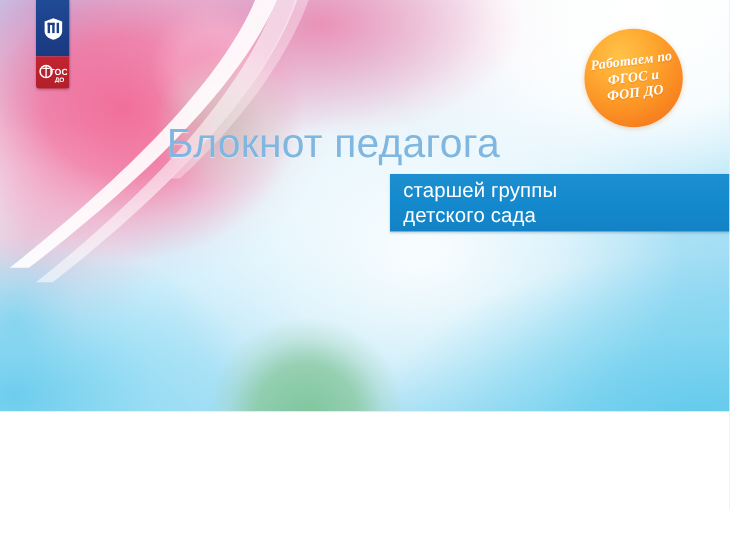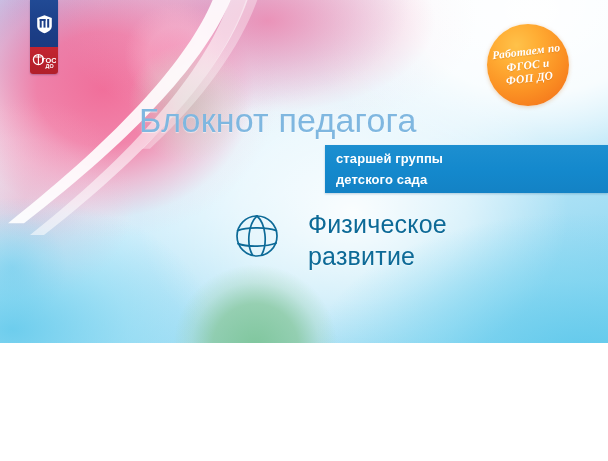--- a/index.html
+++ b/index.html
@@ -251,23 +251,23 @@
     width: 283px;
     height: 48px;
     background: linear-gradient(180deg, #1d8fd0 0%, #1489cd 50%, #1382c5 100%);
     box-shadow: 0 1px 2px rgba(10,70,120,0.25);
   }
   .blue-band-text {
     position: absolute;
     left: 11px;
     top: 4px;
     color: #ffffff;
-    font-size: 13px;
+    font-size: 17px;
     line-height: 20.5px;
-    font-weight: 700;
+    font-weight: 400;
     letter-spacing: 0.1px;
     white-space: pre-line;
   }
 
   
   .subject-row {
     position: absolute;
     left: 234px;
     top: 208px;
     display: flex;
@@ -352,29 +352,14 @@
 ДО</div>
   </div>
 
   <div class="headline">Блокнот педагога</div>
 
   <div class="blue-band">
     <div class="blue-band-text">старшей группы
 детского сада</div>
   </div>
 
-  <div class="subject-row">
-    <span class="subject-icon">
-      <svg width="46" height="46" viewBox="0 0 46 46" aria-hidden="true">
-        <g fill="none" stroke="#0d6a97" stroke-width="1.7" stroke-linecap="round">
-          <circle cx="23" cy="23" r="20"></circle>
-          <path d="M23 3 C14.5 10.5, 12 30.5, 18.5 42.2"></path>
-          <path d="M23 3 C31.5 10.5, 34 30.5, 27.5 42.2"></path>
-          <path d="M3.6 17.6 C14 13.5, 33 14.5, 42.4 17.6"></path>
-          <path d="M4.0 30.6 C14 34.5, 33 33.6, 42.2 30.0"></path>
-        </g>
-      </svg>
-    </span>
-    <div class="subject-title">Физическое
-развитие</div>
-  </div>
 
 </div>
 
 </body></html>

